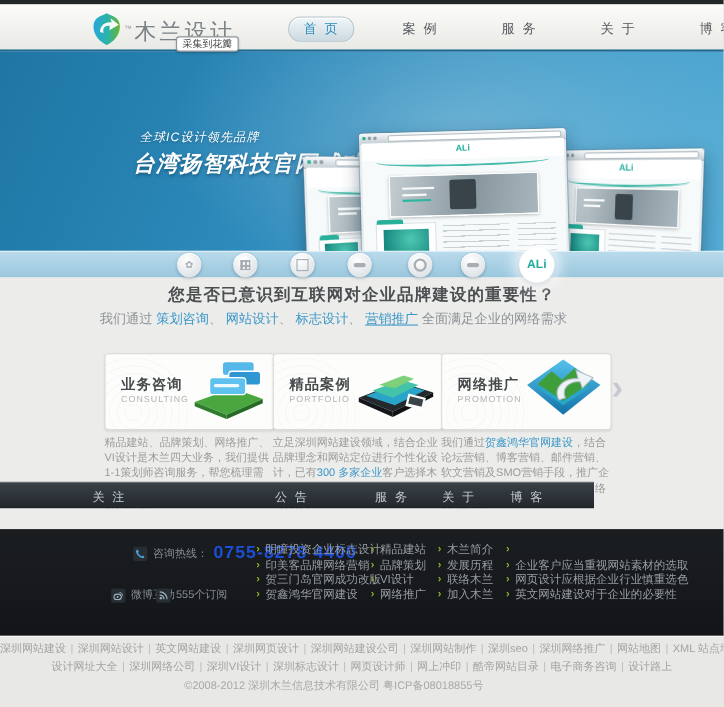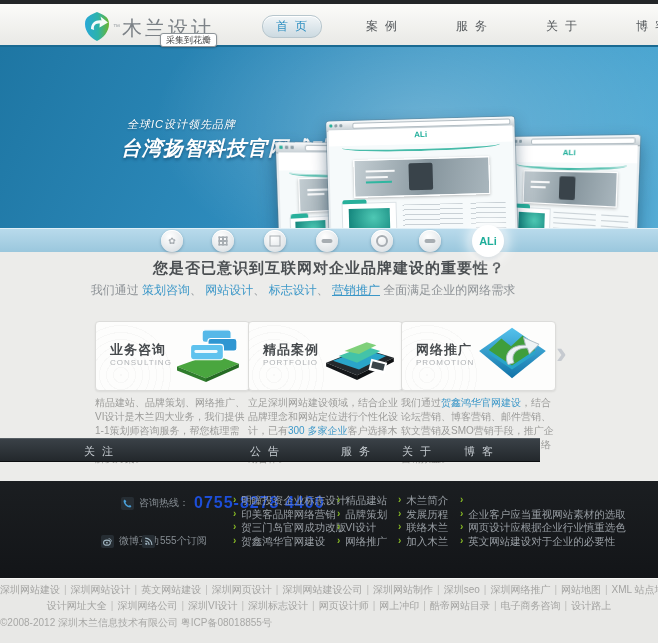--- a/index.html
+++ b/index.html
@@ -124,21 +124,21 @@
   .flink .arr{color:#86b825;font-size:10px;line-height:12px;font-weight:bold;}
   .flink .flabel{color:#989ea4;font-size:10.5px;line-height:12px;white-space:nowrap;}
 
   
   .bottom{position:absolute;left:0;top:578px;width:658px;height:65px;background:#e8e8e6;
           box-shadow:inset 0 1px 0 #f7f7f5;}
   .brow{position:absolute;left:0;width:658px;text-align:center;font-size:10px;color:#a3a3a1;}
   .brow1{top:5px;} .brow2{top:21px;}
   .blink{cursor:pointer;white-space:nowrap;}
   .blink + .blink::before{content:attr(data-sep);color:#bcbcba;margin:0 4px;cursor:default;}
-  .copy{position:absolute;left:0;top:38px;width:607px;font-size:10px;color:#a8a8a6;}
+  .copy{position:absolute;left:0;top:38px;width:607px;text-align:center;font-size:10px;color:#a8a8a6;}
 </style>
 </head>
 <body>
 
 <div class="stage">
 
   <div class="topstrip"></div>
 
   <div class="header">
     <div class="logo">

